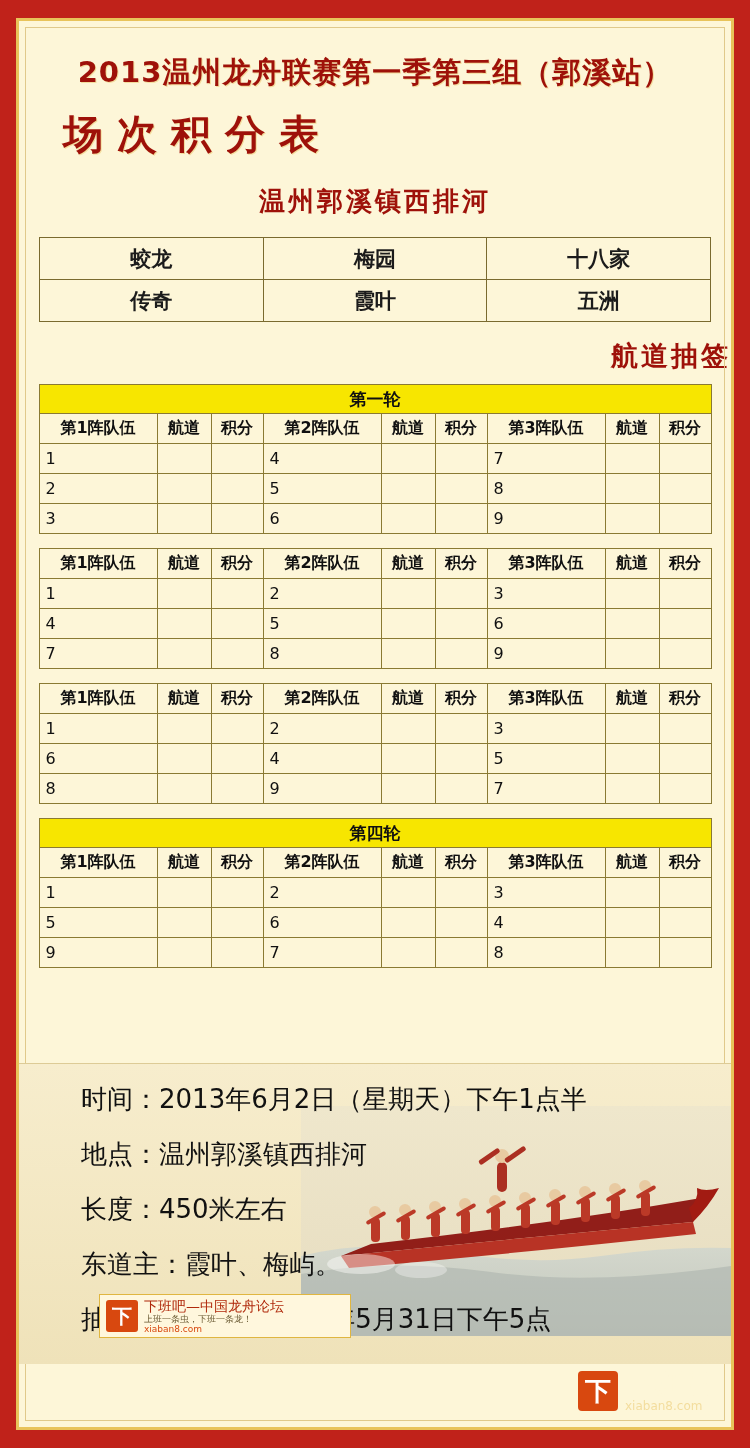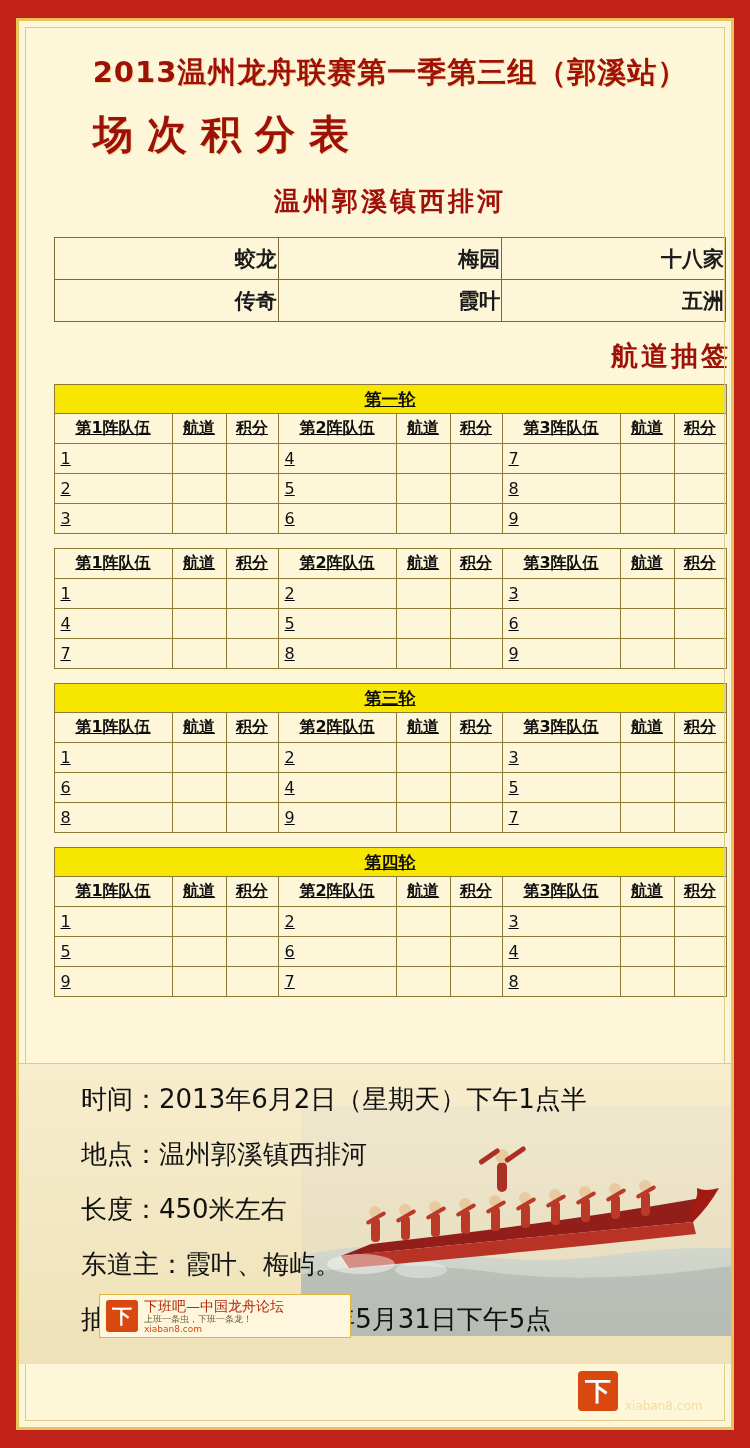--- a/index.html
+++ b/index.html
@@ -16,21 +16,20 @@
     box-sizing:border-box;
     padding:18px 16px;
   }
   .inner{
     position:relative;
     width:100%;height:100%;
     background:#fdf6d8;
     border:3px solid #e8c35a;
     box-sizing:border-box;
     overflow:hidden;
-    padding-left:30px;
   }
   .inner::before{
     content:"";
     position:absolute;left:6px;top:6px;right:6px;bottom:6px;
     border:1px solid #e0c98a;
     pointer-events:none;
   }
   
   .title-main{
     text-align:center;
@@ -70,32 +69,31 @@
   
   .groups{
     width:672px;
     margin:18px auto 0 auto;
     border-collapse:collapse;
     table-layout:fixed;
   }
   .groups td{
     border:1px solid #7a6a2f;
     height:39px;
-    text-align:right;
+    text-align:center;
     font-size:21px;
     color:#1b1b1b;
     font-weight:bold;
   }
   
   .round{
     width:672px;
     margin:0 auto 14px auto;
     border-collapse:collapse;
     table-layout:fixed;
-    text-decoration:underline;
   }
   .round .round-head td{
     background:#f7e600;
     border:1px solid #8a7a33;
     text-align:center;
     font-weight:bold;
     font-size:17px;
     height:26px;
     color:#101010;
   }
@@ -334,23 +332,20 @@
           <col style="width:54px">
           <col style="width:52px">
         <col style="width:118px">
           <col style="width:54px">
           <col style="width:52px">
         <col style="width:118px">
           <col style="width:54px">
           <col style="width:52px">
       </colgroup>
       <tbody>
-          <tr class="round-head">
-        <td colspan="9">第三轮</td>
-      </tr>
       <tr class="col-head">
         <td>第1阵队伍</td>
         <td>航道</td>
         <td>积分</td>
         <td>第2阵队伍</td>
         <td>航道</td>
         <td>积分</td>
         <td>第3阵队伍</td>
         <td>航道</td>
         <td>积分</td>

